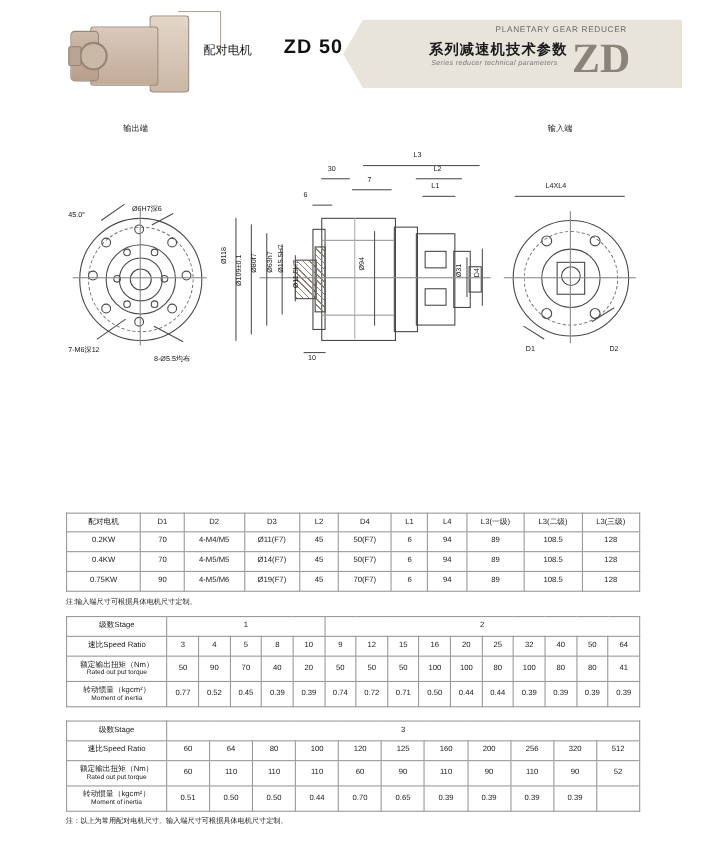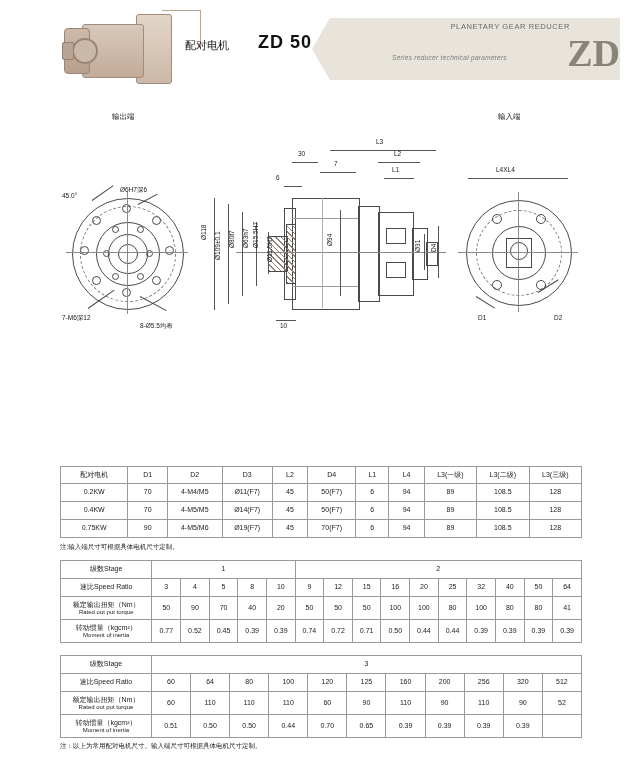--- a/index.html
+++ b/index.html
@@ -30,21 +30,21 @@
   }
   .hdr-cn{
     position:absolute;left:390px;top:36px;width:180px;text-align:left;
     font-size:13px;font-weight:bold;color:#1a1a1a;letter-spacing:1px;
   }
   .hdr-cn-sub{
     position:absolute;left:392px;top:54px;width:190px;text-align:left;
     font-size:6.5px;color:#7a7a7a;letter-spacing:.3px;font-style:italic;
   }
   .hdr-zd{
-    position:absolute;left:520px;top:34px;width:100px;text-align:right;
+    position:absolute;left:520px;top:34px;width:100px;
     font-size:38px;font-weight:bold;color:#8a8378;line-height:38px;
     font-family:"Liberation Serif", serif;
   }
   .hdr-model-cn{
     position:absolute;left:185px;top:38px;font-size:11px;color:#1a1a1a;
   }
   .hdr-model{
     position:absolute;left:258px;top:32px;font-size:18px;font-weight:bold;color:#111;
     letter-spacing:1px;
   }
@@ -122,20 +122,21 @@
       <div class="ring"></div>
       <div class="shaft"></div>
       <div class="line"></div>
       <div class="line2"></div>
     </div>
 
     <div class="hdr-model-cn">配对电机</div>
     <div class="hdr-model">ZD 50</div>
 
     <div class="hdr-en">PLANETARY GEAR REDUCER</div>
+    <div class="hdr-cn">系列减速机技术参数</div>
     <div class="hdr-cn-sub">Series reducer technical parameters</div>
     <div class="hdr-zd">ZD</div>
   </div>
 
   <div class="drawing">
 
     <div class="lbl" style="left:112px;top:12px;">输出端</div>
     <div class="lbl" style="left:498px;top:12px;">输入端</div>
 
     <div class="circ" style="left:72px;top:98px;width:110px;height:110px;"></div>

